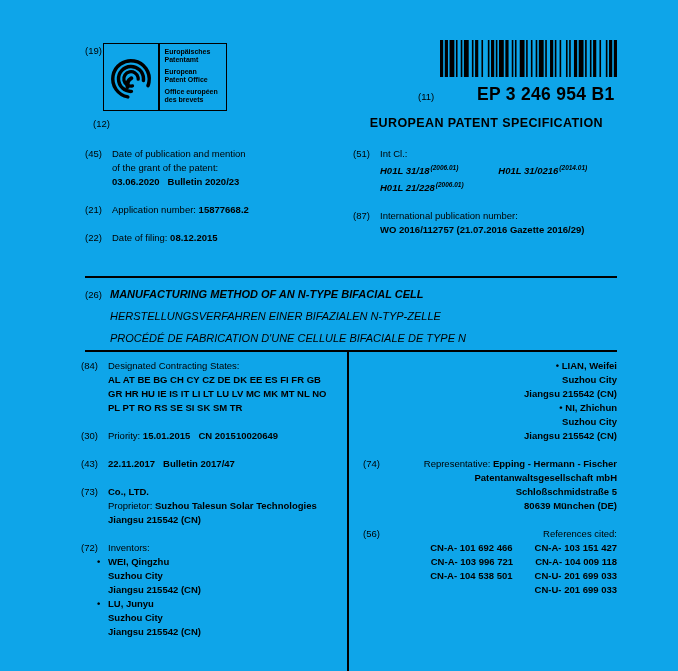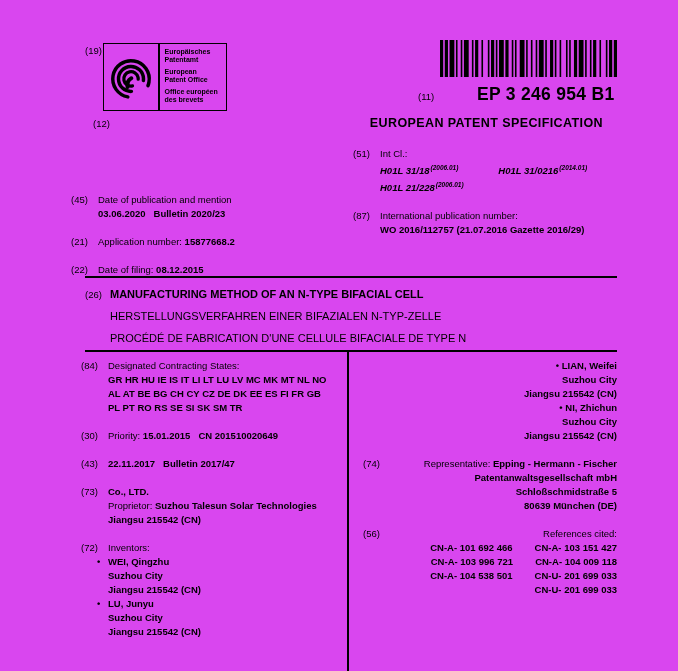--- a/index.html
+++ b/index.html
@@ -1,17 +1,17 @@
 <!DOCTYPE html>
 <html><head>
 <meta charset="utf-8">
 <style>
   html,body{margin:0;padding:0;background:#ffffff;}
   .page{
-    position:relative;width:678px;height:671px;background:#d946ef;overflow:hidden;
+    position:relative;width:678px;height:671px;background:#0ea5e9;overflow:hidden;
     font-family:"Liberation Sans",sans-serif;font-size:9.5px;color:#000;
   }
   .abs{position:absolute;}
   .inid{font-size:9.5px;color:#000;}
   .b{font-weight:bold;}
   .i{font-style:italic;}
   .sup{font-size:6.5px;vertical-align:4px;margin-left:1px;}
   .gap{display:inline-block;}
   
   .pos19{left:85px;top:45px;}
@@ -28,33 +28,33 @@
   .doctype-row{left:93px;top:116px;width:510px;text-align:right;}
   .doctype-row .inid{position:absolute;left:0;top:2px;}
   .doctype-title{display:inline-block;font-size:12.5px;font-weight:bold;letter-spacing:0.4px;}
   
   .sec{line-height:14px;}
   .sec .item{display:flex;margin-bottom:14px;}
   .sec .num{flex:0 0 27px;width:27px;}
   .sec .content{flex:1;min-width:0;}
   .line{white-space:pre;line-height:14px;min-height:14px;}
   .bu{display:inline-block;width:11px;margin-left:-11px;font-weight:bold;}
-  .tl{left:71px;top:147px;width:256px;margin-top:46px;}
+  .tl{left:85px;top:147px;width:256px;}
   .tr{left:353px;top:147px;width:264px;}
   .bl{left:81px;top:359px;width:256px;}
   .br{left:353px;top:359px;width:264px;text-align:right;}
   
   .rule{left:85px;width:532px;height:1.6px;background:#000;}
   .rule1{top:276px;}
   .rule2{top:350px;}
   .vdivider{left:347px;top:351px;width:1.5px;height:320px;background:#000;}
   
   .title-block{left:85px;top:283px;width:532px;display:flex;font-size:11px;line-height:22px;}
   .title-block .num{flex:0 0 25px;font-size:9.5px;line-height:23px;}
-  .t-line{line-height:22px;white-space:pre;}
+  .t-line{line-height:22px;white-space:pre;font-style:italic;}
 </style>
 </head>
 <body>
 
 <div class="page">
 
   <span class="abs inid pos19">(19)</span>
 
   <div class="abs logo-box">
     <div class="logo-swirl">
@@ -131,20 +131,21 @@
   <div class="abs doctype-row">
     <span class="inid">(12)</span>
     <div class="doctype-title">EUROPEAN PATENT SPECIFICATION</div>
   </div>
 
   <div class="abs sec tl">
       <div class="item">
         <span class="num inid">(45)</span>
         <div class="content">
           <div class="line"><span class="">Date of publication and mention</span></div>
+          <div class="line"><span class="">of the grant of the patent:</span></div>
           <div class="line"><span class="b ">03.06.2020</span><span class="gap" style="width: 8px;"></span><span class="b ">Bulletin 2020/23</span></div>
         </div>
       </div>
       <div class="item">
         <span class="num inid">(21)</span>
         <div class="content">
           <div class="line"><span class="">Application number: </span><span class="b ">15877668.2</span></div>
         </div>
       </div>
       <div class="item">
@@ -184,22 +185,22 @@
   </div>
 
   <div class="abs rule rule2"></div>
   <div class="abs vdivider"></div>
 
   <div class="abs sec bl">
       <div class="item">
         <span class="num inid">(84)</span>
         <div class="content">
           <div class="line"><span class="">Designated Contracting States:</span></div>
+          <div class="line"><span class="b ">AL AT BE BG CH CY CZ DE DK EE ES FI FR GB</span></div>
           <div class="line"><span class="b ">GR HR HU IE IS IT LI LT LU LV MC MK MT NL NO</span></div>
-          <div class="line"><span class="b ">AL AT BE BG CH CY CZ DE DK EE ES FI FR GB</span></div>
           <div class="line"><span class="b ">PL PT RO RS SE SI SK SM TR</span></div>
         </div>
       </div>
       <div class="item">
         <span class="num inid">(30)</span>
         <div class="content">
           <div class="line"><span class="">Priority: </span><span class="b ">15.01.2015</span><span class="gap" style="width: 8px;"></span><span class="b ">CN 201510020649</span></div>
         </div>
       </div>
       <div class="item">

